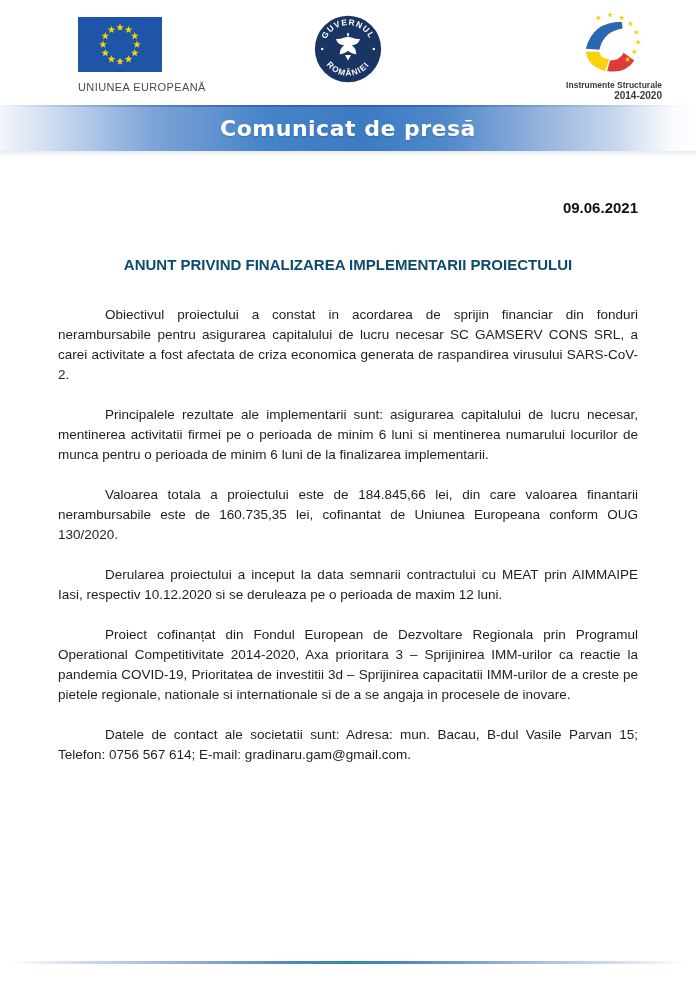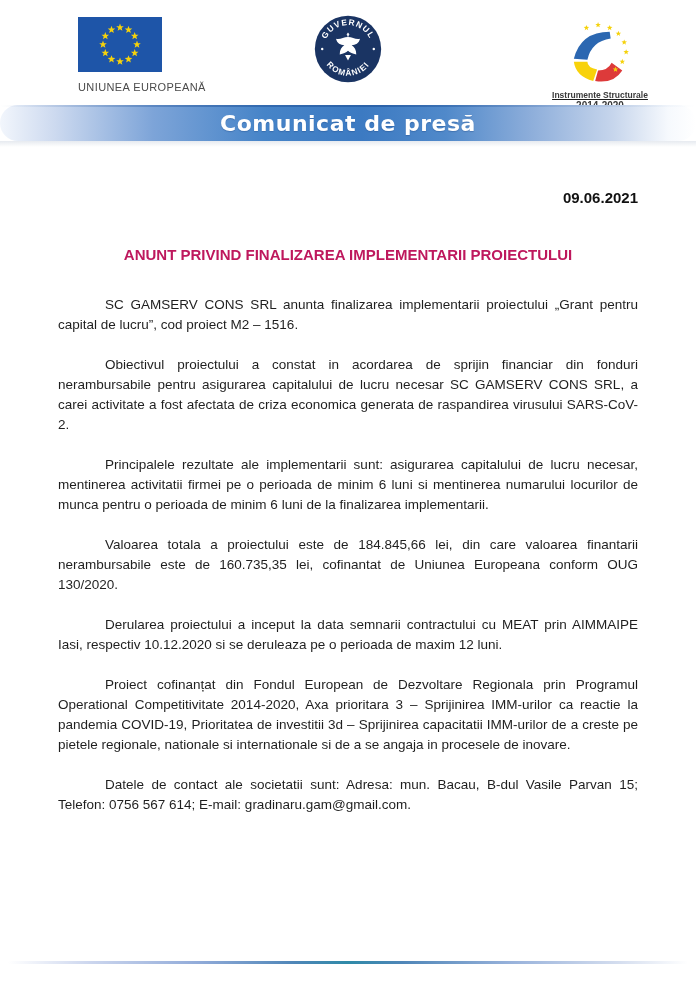--- a/index.html
+++ b/index.html
@@ -12,34 +12,33 @@
     font-family:"Liberation Sans", sans-serif;
     color:#1c1c1c;
     overflow:hidden;
   }
 
   
   .header { position:relative; height:105px; }
   .eu-block { position:absolute; left:78px; top:17px; width:84px; text-align:center; }
   .eu-label { margin-top:5px; font-size:11px; letter-spacing:0.4px; color:#4b4b4b; white-space:nowrap; }
   .gov-block { position:absolute; left:313px; top:14px; }
-  .is-block { position:absolute; left:538px; top:22px; width:124px; text-align:center;text-decoration:underline; }
+  .is-block { position:absolute; left:538px; top:12px; width:124px; text-align:right; }
   .is-label1 { margin-top:2px; font-size:8.5px; font-weight:bold; color:#3a3a3a; white-space:nowrap; }
   .is-label2 { font-size:10px; font-weight:bold; color:#3a3a3a; }
 
   
   .banner {
     position:relative;
-    height:36px;
+    height:46px;
     display:flex; align-items:center; justify-content:center;
     background:linear-gradient(90deg,
       #f2f6fc 0%, #ccd9ef 8%, #7da4d8 22%, #4684c8 38%,
       #3c7ac2 52%, #5089ca 64%, #8cadda 76%, #c6d5ec 88%,
       #f6f9fd 96%, #ffffff 100%);
-    border-radius:18px;
   }
   .banner::before {
     content:""; position:absolute; left:0; top:0; right:0; height:2px;
     background:linear-gradient(90deg, rgba(40,90,160,0) 0%,
       rgba(35,85,155,.5) 30%, rgba(30,80,150,.6) 55%,
       rgba(40,90,160,.15) 80%, rgba(40,90,160,0) 100%);
   }
   .banner::after {
     content:""; position:absolute; left:0; bottom:-6px; right:0; height:6px;
     background:linear-gradient(180deg, rgba(120,140,170,.18), rgba(255,255,255,0));
@@ -54,21 +53,21 @@
   
   .content { padding:0 58px; }
   .doc-date {
     margin-top:48px;
     text-align:right;
     font-size:15px; font-weight:bold; color:#111;
   }
   .doc-title {
     margin-top:38px;
     text-align:center;
-    font-size:15px; font-weight:bold; color:#be185d;
+    font-size:15px; font-weight:bold; color:#0c4a6e;
     line-height:21px;
   }
   .paragraphs { margin-top:30px; }
   .paragraphs p {
     font-size:13.5px;
     line-height:20px;
     text-align:justify;
     text-indent:47px;
     margin-bottom:20px;
     color:#1f1f1f;
@@ -176,21 +175,20 @@
   </div>
 
   <div class="content">
     <div class="doc-date">09.06.2021</div>
 
     <div class="doc-title">
       <div>ANUNT PRIVIND FINALIZAREA IMPLEMENTARII PROIECTULUI</div>
     </div>
 
     <div class="paragraphs">
-      <p>SC GAMSERV CONS SRL anunta finalizarea implementarii proiectului „Grant pentru capital de lucru”, cod proiect M2 – 1516.</p>
       <p>Obiectivul proiectului a constat in acordarea de sprijin financiar din fonduri nerambursabile pentru asigurarea capitalului de lucru necesar SC GAMSERV CONS SRL, a carei activitate a fost afectata de criza economica generata de raspandirea virusului SARS-CoV-2.</p>
       <p>Principalele rezultate ale implementarii sunt: asigurarea capitalului de lucru necesar, mentinerea activitatii firmei pe o perioada de minim 6 luni si mentinerea numarului locurilor de munca pentru o perioada de minim 6 luni de la finalizarea implementarii.</p>
       <p>Valoarea totala a proiectului este de 184.845,66 lei, din care valoarea finantarii nerambursabile este de 160.735,35 lei, cofinantat de Uniunea Europeana conform OUG 130/2020.</p>
       <p>Derularea proiectului a inceput la data semnarii contractului cu MEAT prin AIMMAIPE Iasi, respectiv 10.12.2020 si se deruleaza pe o perioada de maxim 12 luni.</p>
       <p>Proiect cofinanțat din Fondul European de Dezvoltare Regionala prin Programul Operational Competitivitate 2014-2020, Axa prioritara 3 – Sprijinirea IMM-urilor ca reactie la pandemia COVID-19, Prioritatea de investitii 3d – Sprijinirea capacitatii IMM-urilor de a creste pe pietele regionale, nationale si internationale si de a se angaja in procesele de inovare.</p>
       <p>Datele de contact ale societatii sunt: Adresa: mun. Bacau, B-dul Vasile Parvan 15; Telefon: 0756 567 614; E-mail: gradinaru.gam@gmail.com.</p>
     </div>
   </div>
 
   <div class="footer-line"></div>

